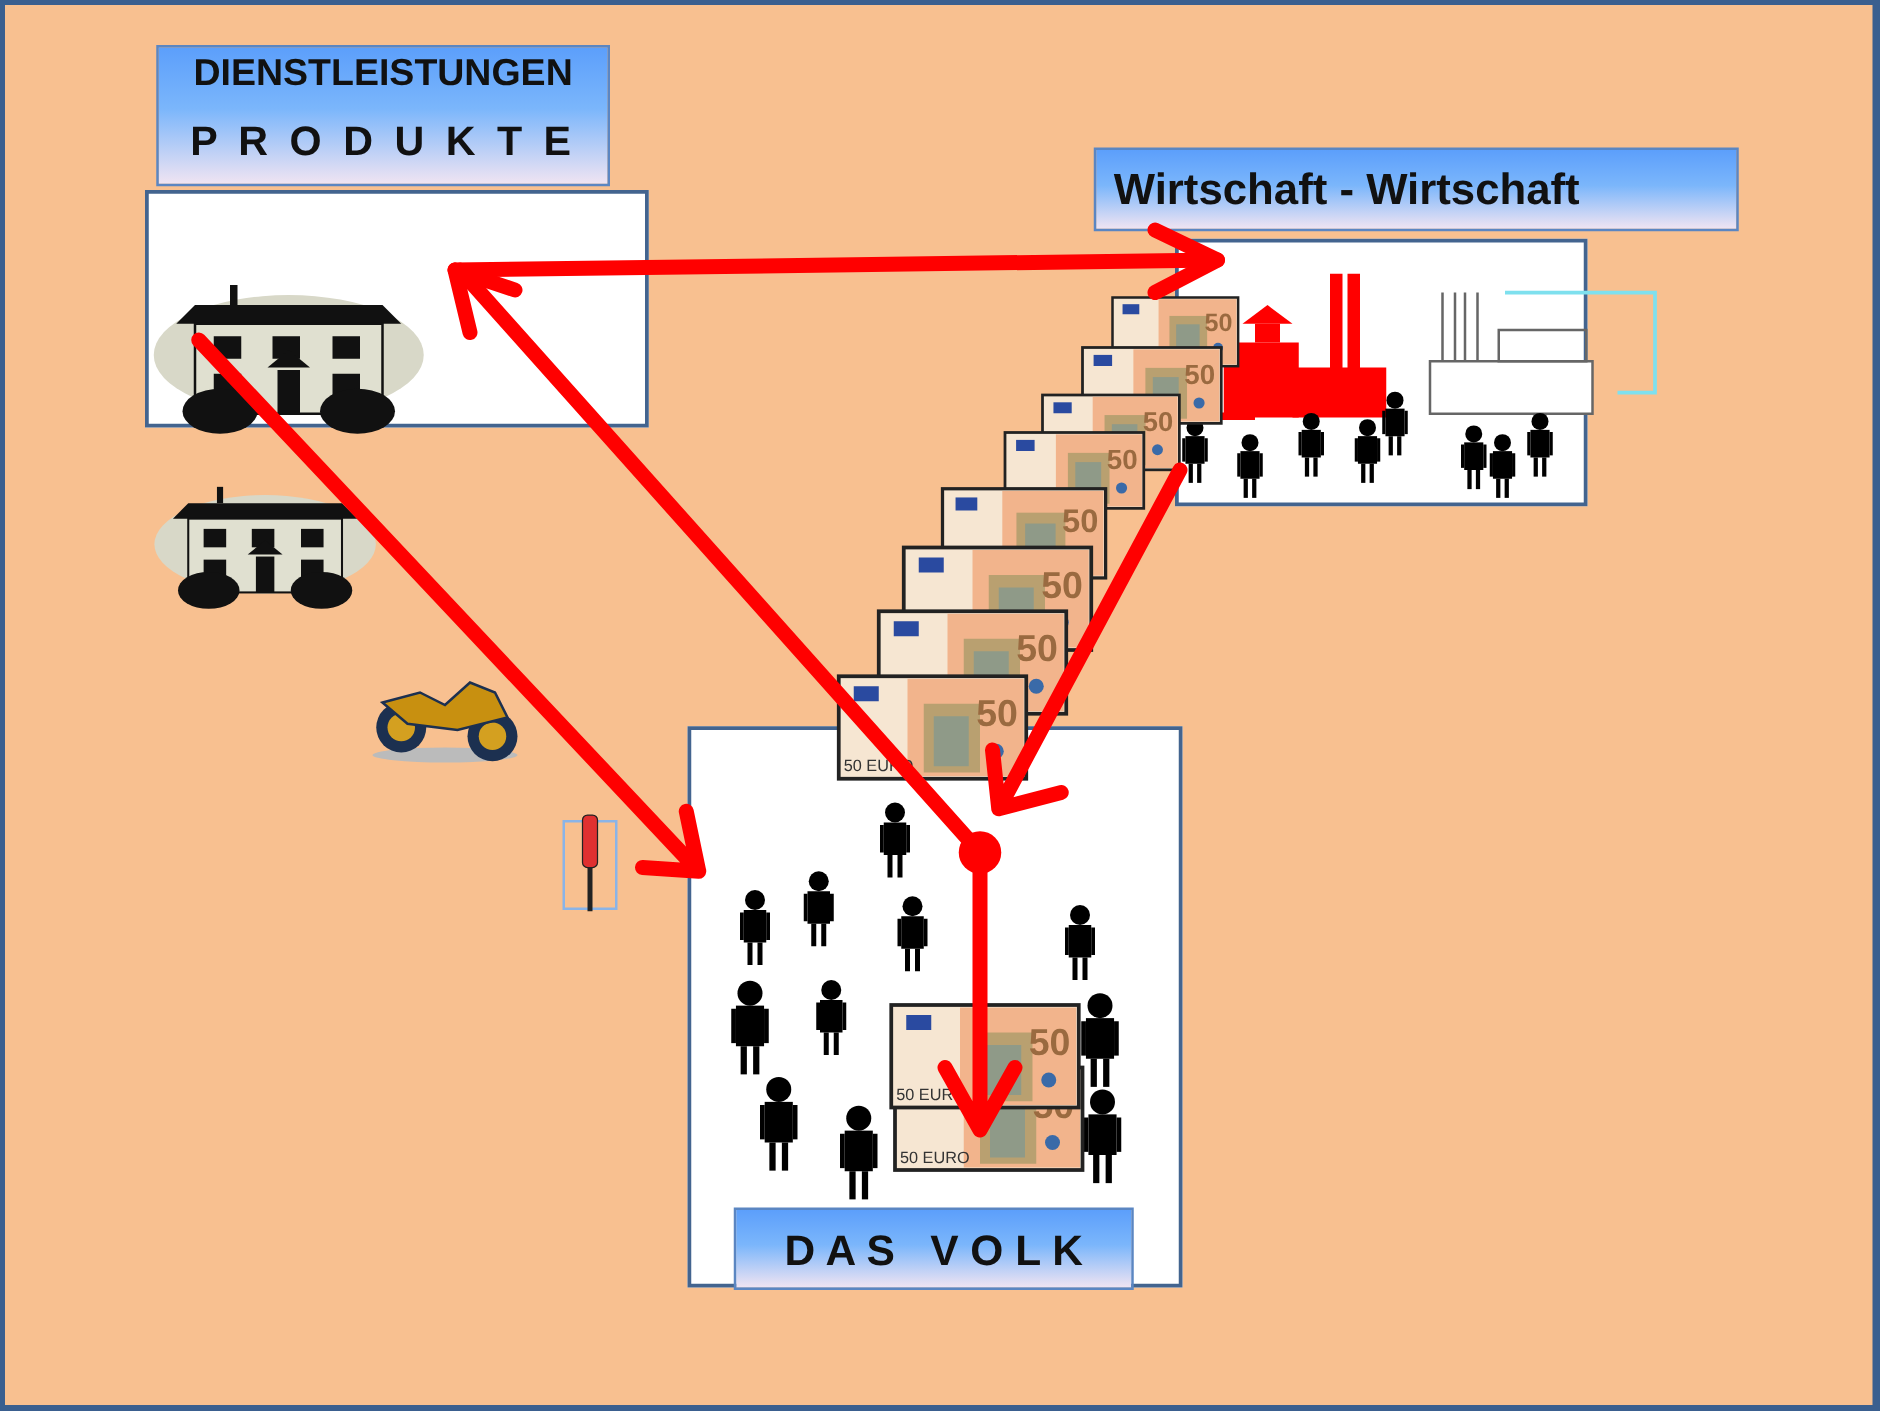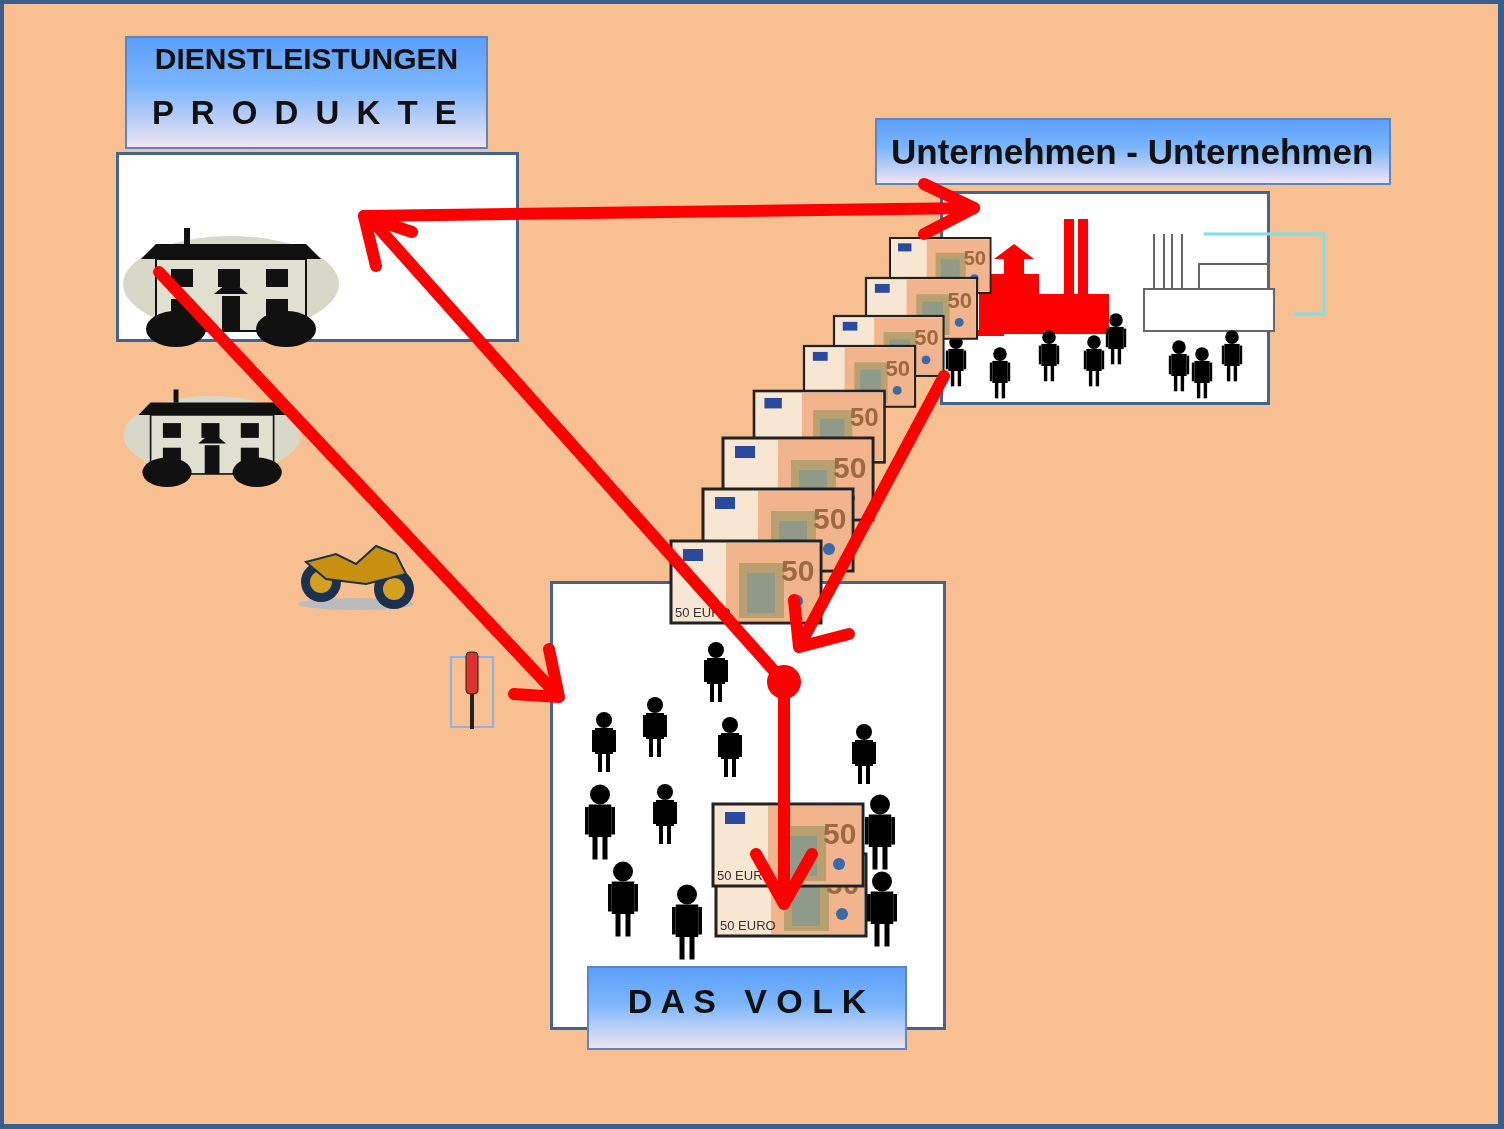--- a/index.html
+++ b/index.html
@@ -15,28 +15,28 @@
 <div id="canvas">
 
   <div class="label" style="left:121px;top:32px;width:363px;height:113px;">
     <div style="font-size:30px;margin-top:4px;">DIENSTLEISTUNGEN</div>
     <div style="font-size:33px;letter-spacing:4px;margin-top:18px;white-space:pre;">P R O D U K T E</div>
   </div>
 
   <div class="panel" style="left:112px;top:148px;width:403px;height:190px;"></div>
 
   <div class="label" style="left:871px;top:114px;width:516px;height:67px;text-align:left;">
-    <div style="font-size:35px;margin:12px 0 0 14px;">Unternehmen - Unternehmen</div>
+    <div style="font-size:35px;margin:12px 0 0 14px;">Wirtschaft - Wirtschaft</div>
   </div>
 
   <div class="panel" style="left:936px;top:187px;width:330px;height:214px;"></div>
 
   <div class="panel" style="left:546px;top:577px;width:396px;height:449px;"></div>
 
-  <div class="label" style="left:583px;top:962px;width:320px;height:84px;">
+  <div class="label" style="left:583px;top:962px;width:320px;height:66px;">
     <div style="font-size:34px;margin-top:14px;white-space:pre;">D A S   V O L K</div>
   </div>
 
   <svg width="1494" height="1120" viewBox="0 0 1494 1120">
     <defs>
       <g id="person">
         <circle cx="0" cy="-14" r="8" fill="#000"></circle>
         <rect x="-9" y="-6" width="18" height="26" fill="#000"></rect>
         <rect x="-12" y="-4" width="3" height="22" fill="#000"></rect>
         <rect x="9" y="-4" width="3" height="22" fill="#000"></rect>

